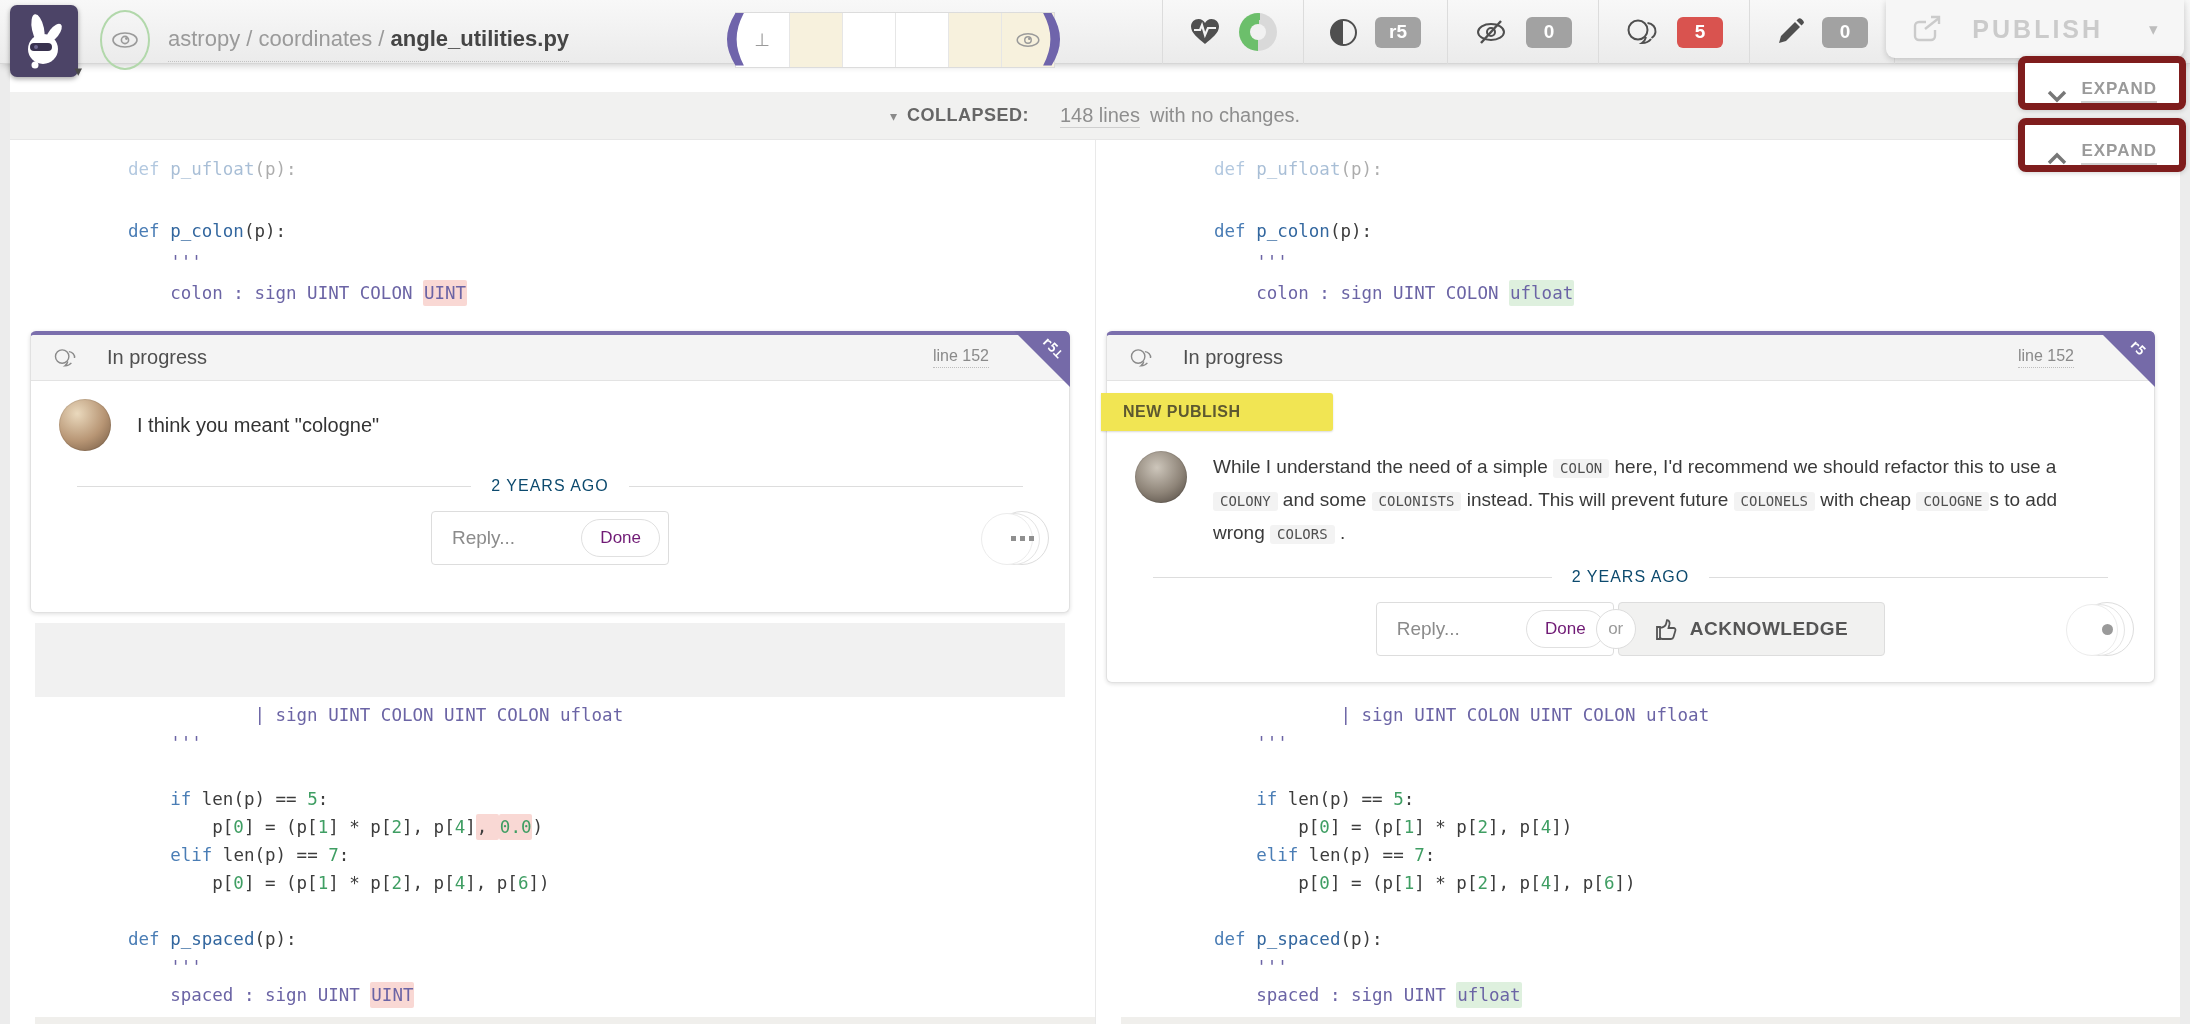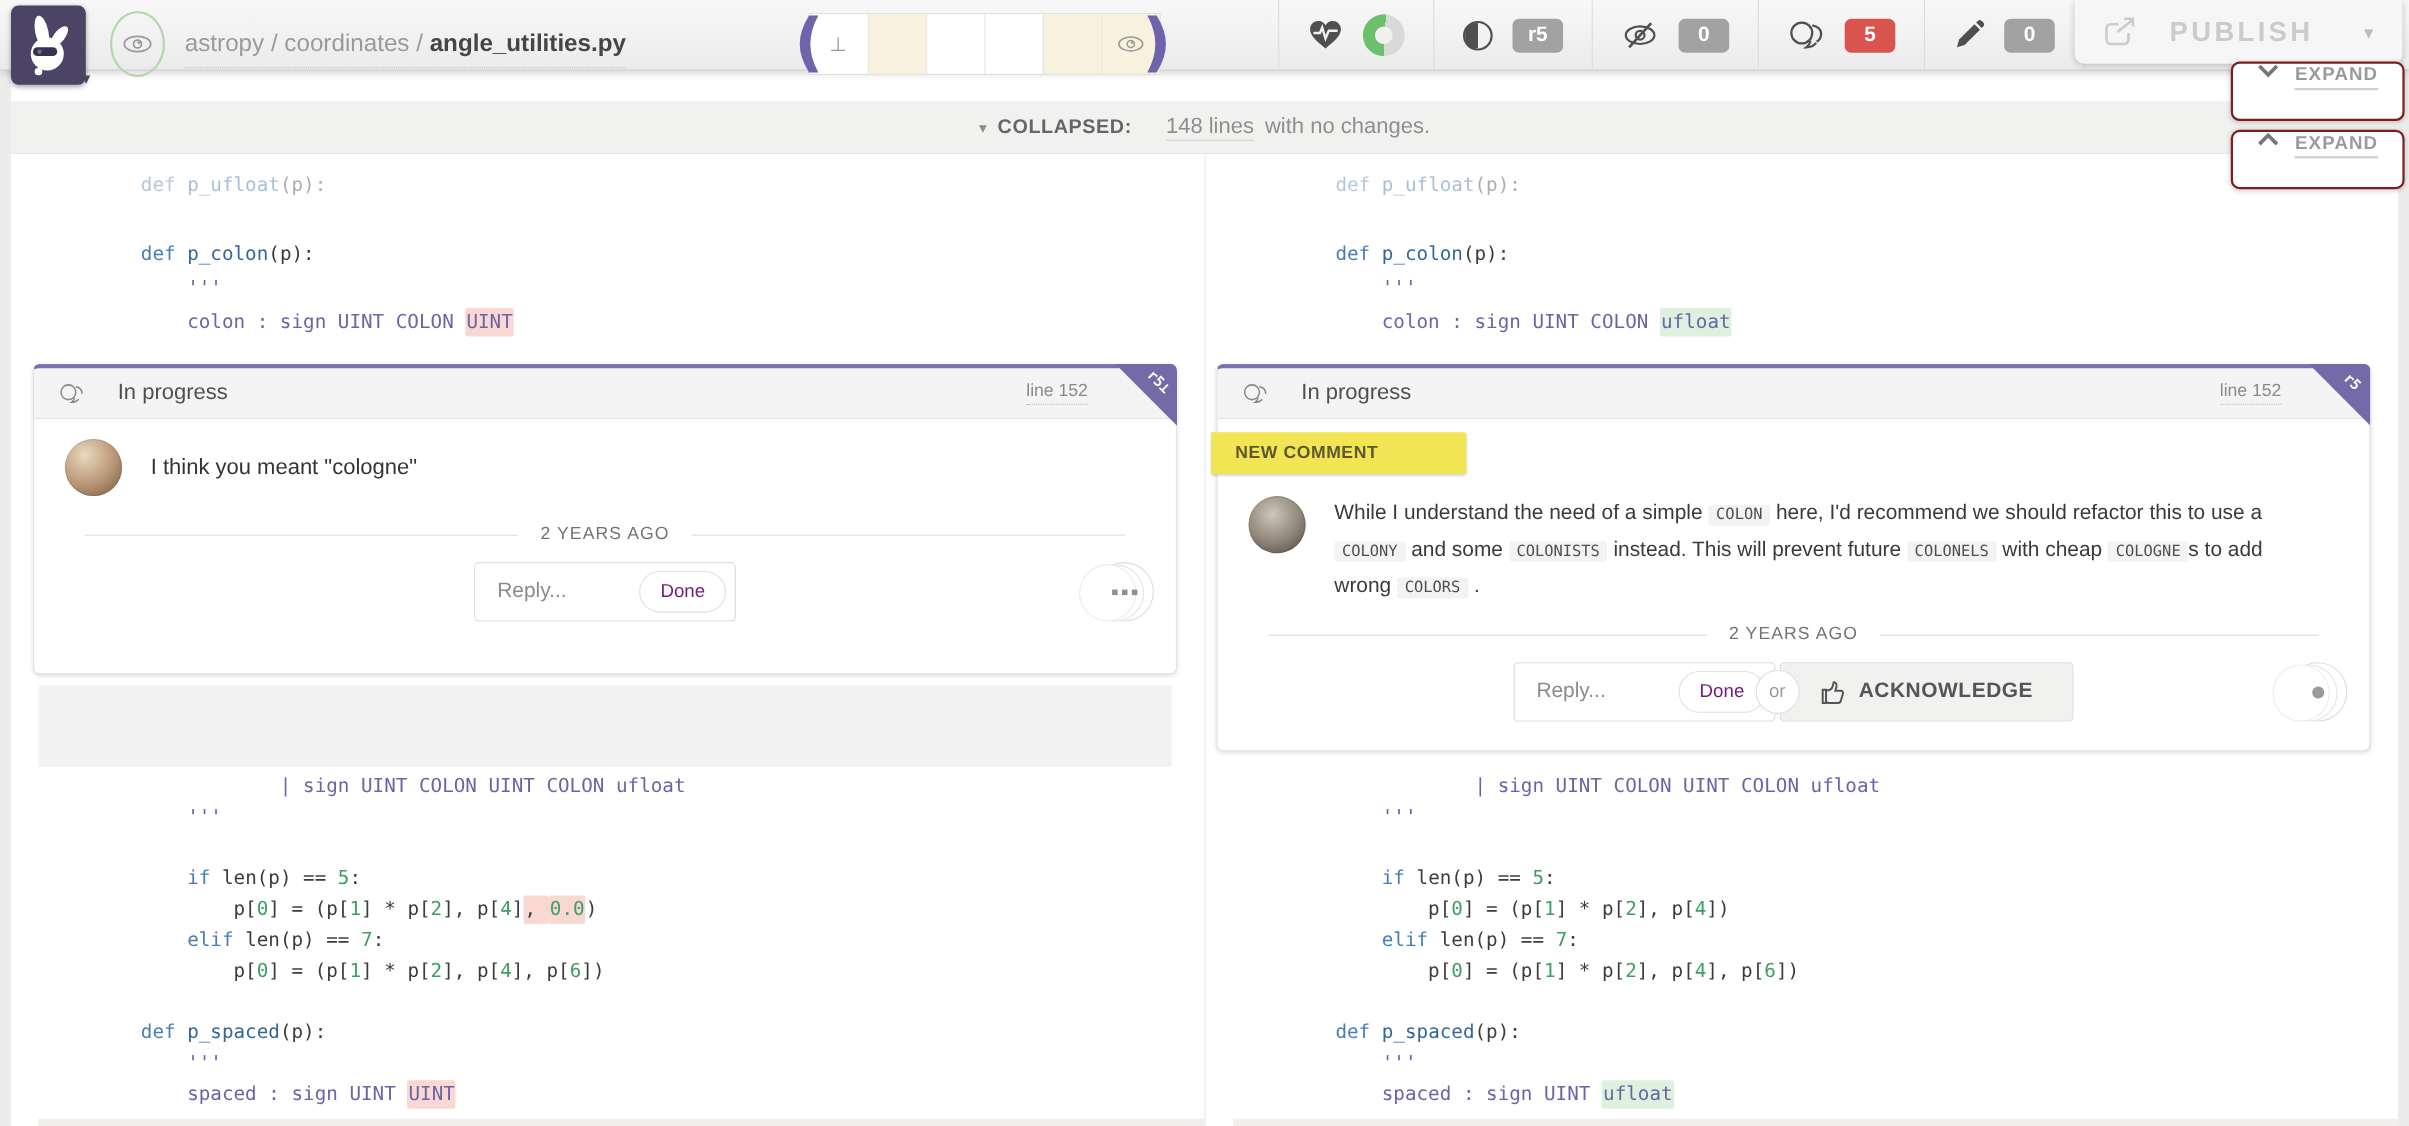--- a/index.html
+++ b/index.html
@@ -44,22 +44,22 @@
     background:linear-gradient(90deg,#4f4f4f 0 50%,transparent 50% 100%);cursor:pointer;}
   .publish{position:absolute;right:6px;top:0;width:298px;height:58px;background:#f6f6f6;
     border-radius:0 0 9px 9px;box-shadow:0 2px 6px rgba(0,0,0,.18);display:flex;
     align-items:center;justify-content:center;gap:28px;z-index:35;cursor:pointer;}
   .publish-label{font-size:25px;font-weight:bold;letter-spacing:3px;color:#cbcbcb;}
   .publish-caret{color:#bdbdbd;font-size:17px;margin-left:18px;}
 
   
   .expand-stack{position:absolute;right:4px;top:56px;z-index:45;display:flex;
     flex-direction:column;gap:8px;align-items:flex-end;}
-  .expand-card{height:54px;background:#fff;border-radius:8px;border:2px solid #7f1d1d;
-    box-shadow:0 1px 5px rgba(0,0,0,.18);display:flex;align-items:flex-start;gap:14px;
+  .expand-card{height:54px;background:#fff;border-radius:8px;border:7px solid #7f1d1d;
+    box-shadow:0 1px 5px rgba(0,0,0,.18);display:flex;align-items:flex-end;gap:14px;
     padding:0 22px;cursor:pointer;}
   .expand-label{font-size:17px;font-weight:bold;letter-spacing:1px;color:#9a9a9a;
     border-bottom:2px solid #cfcfcf;padding-bottom:2px;}
 
   
   .content{position:absolute;top:64px;left:10px;width:2170px;bottom:0;background:#fff;}
   .banner{margin-top:28px;height:48px;background:#f1f1f0;border-bottom:1px solid #e6e6e6;
     display:flex;align-items:center;justify-content:center;gap:10px;}
   .banner-caret{color:#8a8a8a;font-size:14px;cursor:pointer;}
   .banner-label{font-size:18px;font-weight:bold;color:#666;letter-spacing:.5px;margin-right:21px;}
@@ -112,21 +112,21 @@
   .msg-text-rich{font-size:19px;color:#3a3a3a;line-height:32px;max-width:880px;padding-top:0;}
   .chip{font-family:"DejaVu Sans Mono",monospace;font-size:14px;background:#f3f3f3;
     color:#4f4f4f;padding:1px 7px 2px;border-radius:3px;white-space:nowrap;}
   .new-comment{margin:12px 0 2px -6px;width:232px;height:38px;background:#f1e553;
     border-radius:0 3px 3px 0;display:flex;align-items:center;padding-left:22px;
     font-size:16px;font-weight:bold;letter-spacing:.5px;color:#5d5830;
     box-shadow:0 1px 2px rgba(0,0,0,.15);}
   .ts-divider{display:flex;align-items:center;gap:20px;margin:26px 46px 0;}
   .card-r .ts-divider{margin-top:18px;}
   .ts-divider .rule{flex:1;border-top:1px solid #ddd;}
-  .ts-label{font-size:16px;color:#737373;letter-spacing:1px;white-space:nowrap;}
+  .ts-label{font-size:16px;color:#0c4a6e;letter-spacing:1px;white-space:nowrap;}
   .reply-row{position:relative;display:flex;align-items:center;justify-content:center;
     margin-top:16px;}
   .reply-box{width:238px;height:54px;border:1px solid #ddd;border-radius:4px;background:#fff;
     display:flex;align-items:center;padding:0 8px 0 18px;}
   .reply-input{border:none;outline:none;flex:1;font-size:19px;color:#555;min-width:0;
     font-family:"Liberation Sans",sans-serif;background:transparent;}
   .reply-input::placeholder{color:#8b8b8b;opacity:1;}
   .done-pill{border:1px solid #e0e0e0;border-radius:20px;padding:8px 18px;font-size:17px;
     color:#701a75;background:#fff;cursor:pointer;white-space:nowrap;text-align:center;}
   .or-circle{width:40px;height:40px;border-radius:50%;background:#fff;border:1px solid #ddd;
@@ -347,21 +347,21 @@
             <span>
               <svg width="24" height="20" viewBox="0 0 34 28">
                 <circle cx="13" cy="12" r="9.5" fill="none" stroke="#8a8a8a" stroke-width="2"></circle>
                 <path d="M21 19 q-1 4 -4 6 q6 0 9-4" fill="none" stroke="#8a8a8a" stroke-width="2"></path>
                 <path d="M22.5 5 a9 8 0 0 1 8 9" fill="none" stroke="#8a8a8a" stroke-width="2"></path>
               </svg>
             </span>
             <span class="thread-title">In progress</span>
             <span class="line-link">line 152</span>
           </div>
-          <div class="new-comment">NEW COMMENT</div>
+          <div class="new-comment">NEW PUBLISH</div>
           <div class="msg-row">
             <div class="avatar av-r"></div>
             <div class="msg-text msg-text-rich">While I understand the need of a simple <span class="chip">COLON</span> here, I'd recommend we should refactor this to use a <span class="chip">COLONY</span> and some <span class="chip">COLONISTS</span> instead. This will prevent future <span class="chip">COLONELS</span> with cheap <span class="chip">COLOGNE</span>s to add wrong <span class="chip">COLORS</span> .</div>
           </div>
           <div class="ts-divider">
             <span class="rule"></span>
             <span class="ts-label">2 YEARS AGO</span>
             <span class="rule"></span>
           </div>
           <div class="reply-row">

